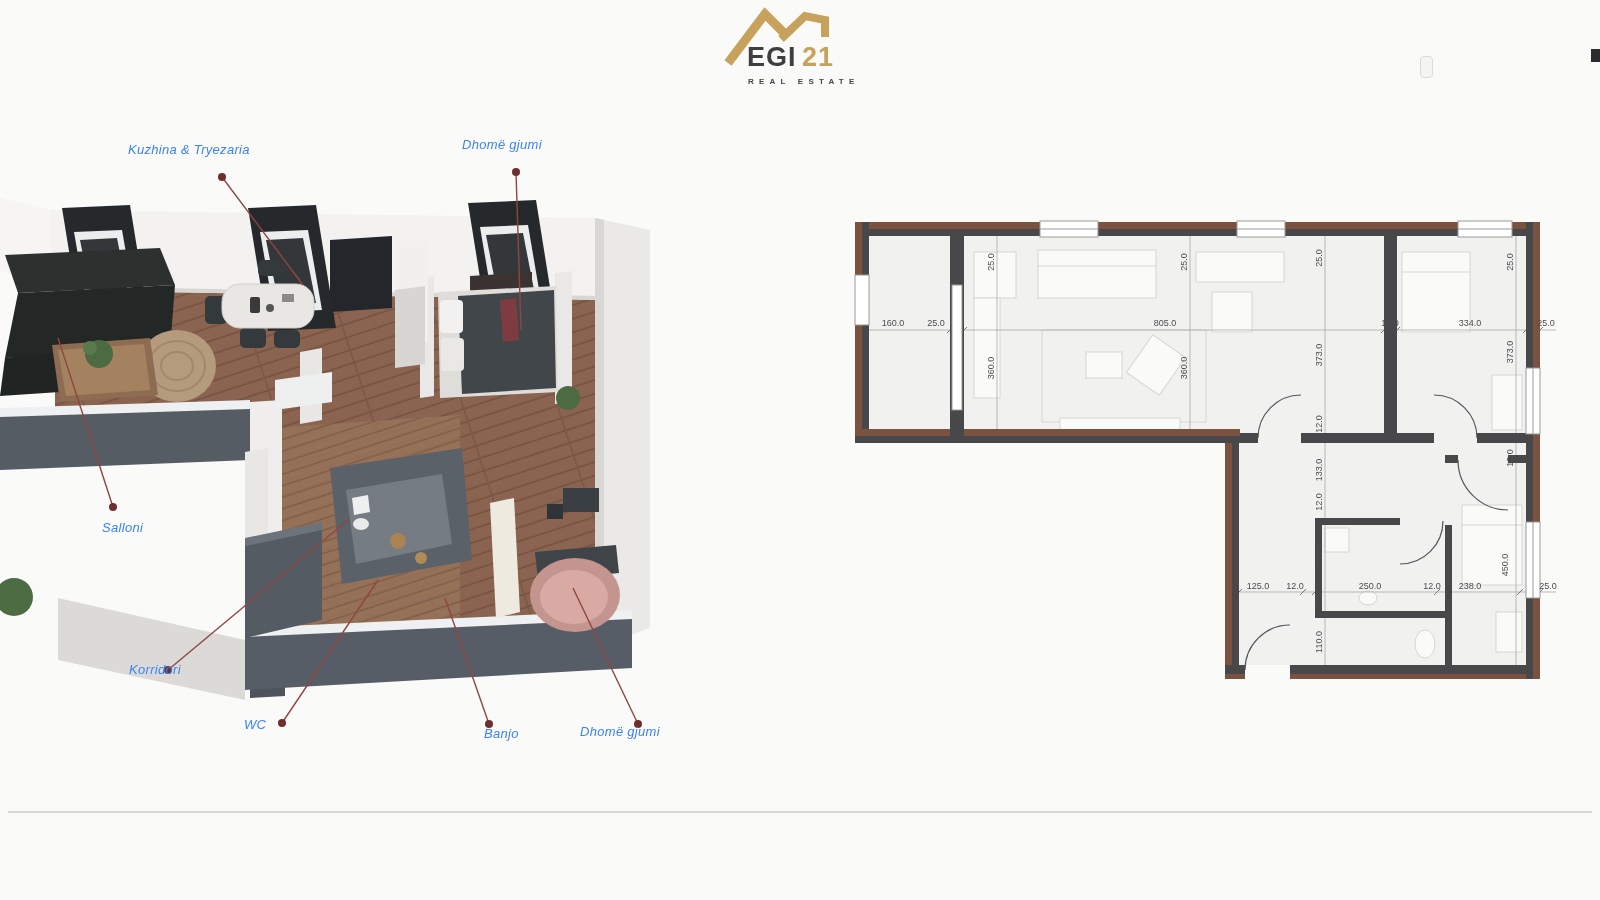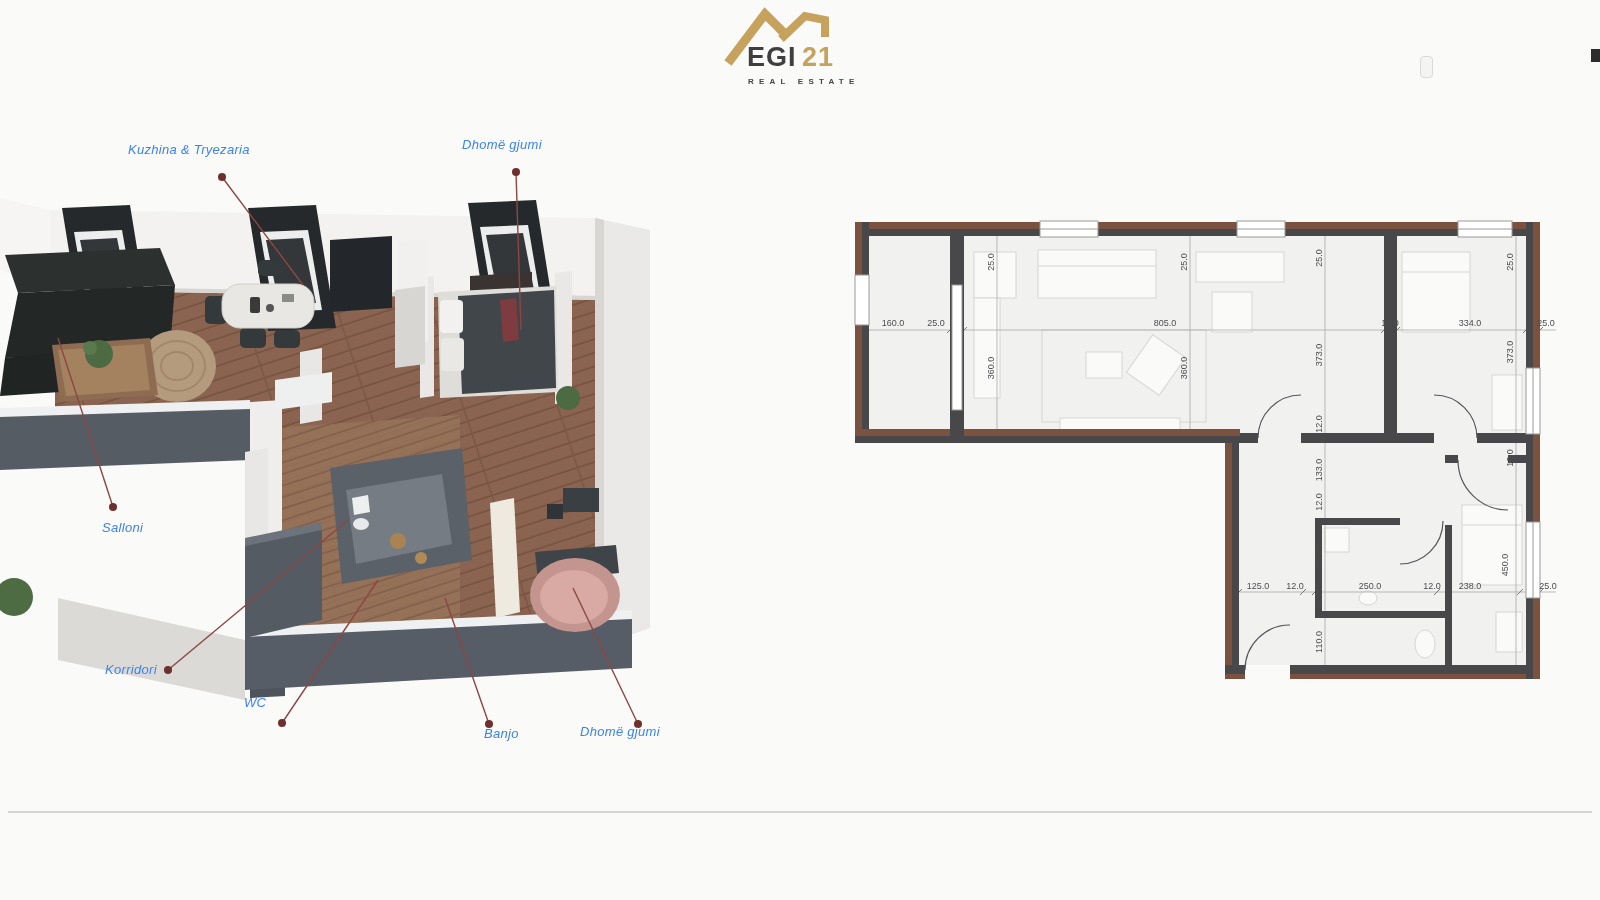--- a/index.html
+++ b/index.html
@@ -187,22 +187,22 @@
     <circle cx="168" cy="670" r="4"></circle>
     <circle cx="282" cy="723" r="4"></circle>
     <circle cx="489" cy="724" r="4"></circle>
     <circle cx="638" cy="724" r="4"></circle>
   </g>
 </svg>
 
 <div class="plan-label" style="left:128px;top:142px;">Kuzhina &amp; Tryezaria</div>
 <div class="plan-label" style="left:462px;top:137px;">Dhomë gjumi</div>
 <div class="plan-label" style="left:86px;top:520px;margin-left:16px;">Salloni</div>
-<div class="plan-label" style="left:105px;top:662px;">Korridori</div>
-<div class="plan-label" style="left:244px;top:695px;">WC</div>
+<div class="plan-label" style="left:129px;top:662px;">Korridori</div>
+<div class="plan-label" style="left:244px;top:717px;">WC</div>
 <div class="plan-label" style="left:484px;top:726px;">Banjo</div>
 <div class="plan-label" style="left:580px;top:724px;">Dhomë gjumi</div>
 
 <svg id="plan2d" width="720" height="500" viewBox="840 195 720 500">
 
   <g>
     <rect x="862" y="229" width="671" height="207" fill="#f1f1f0"></rect>
     <rect x="1232" y="436" width="301" height="236" fill="#f1f1f0"></rect>
   </g>
 

